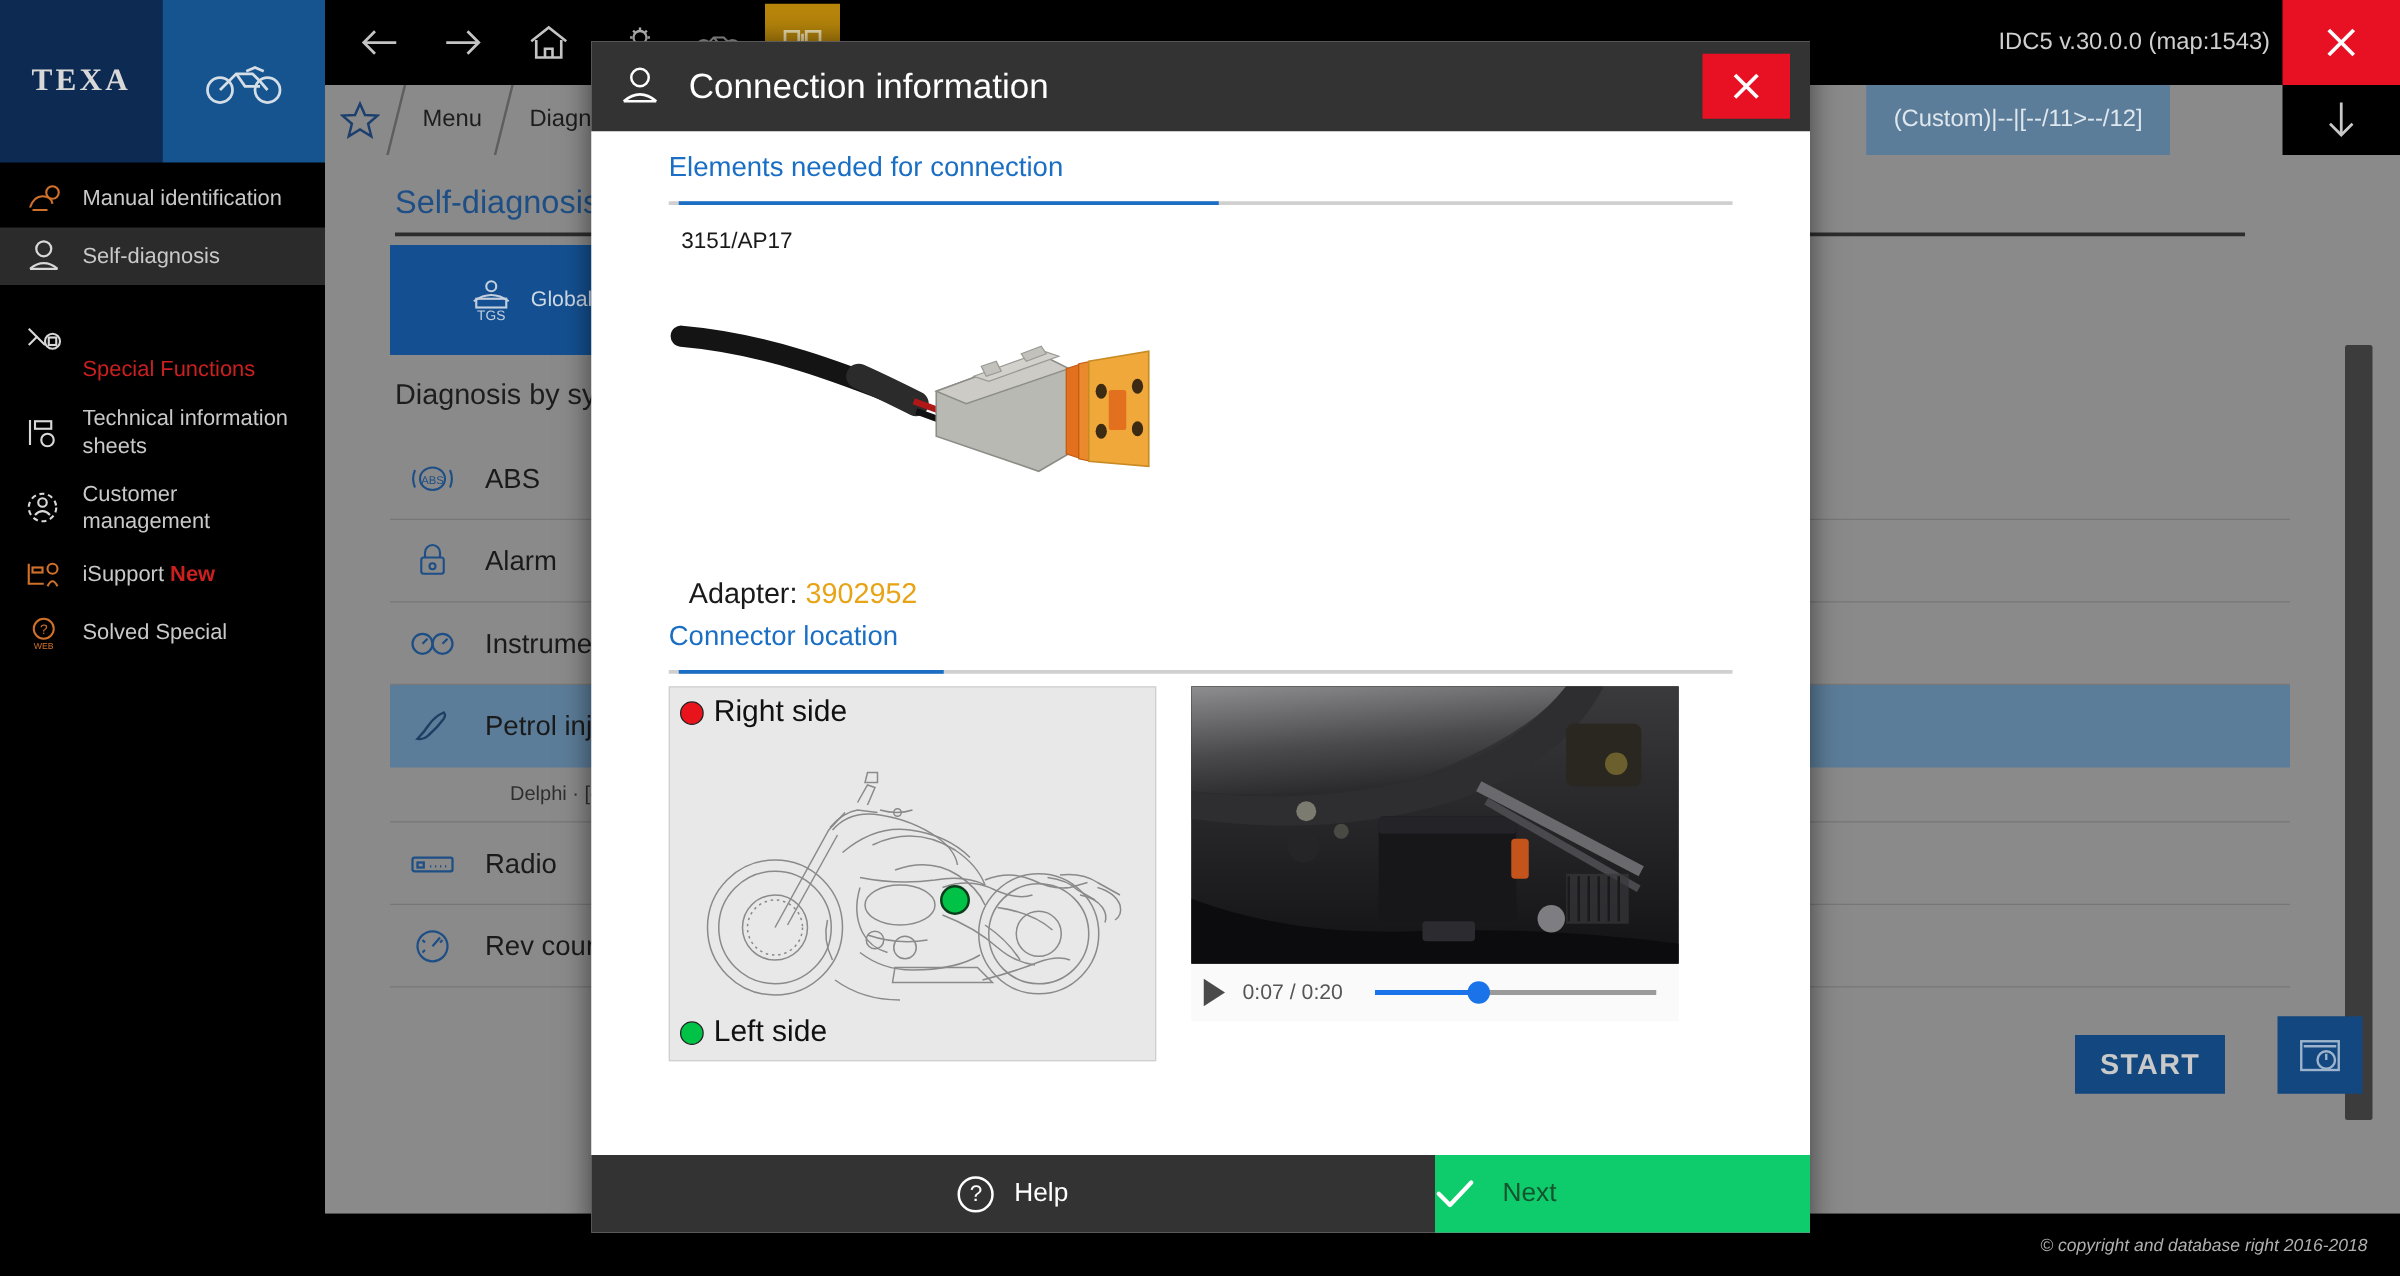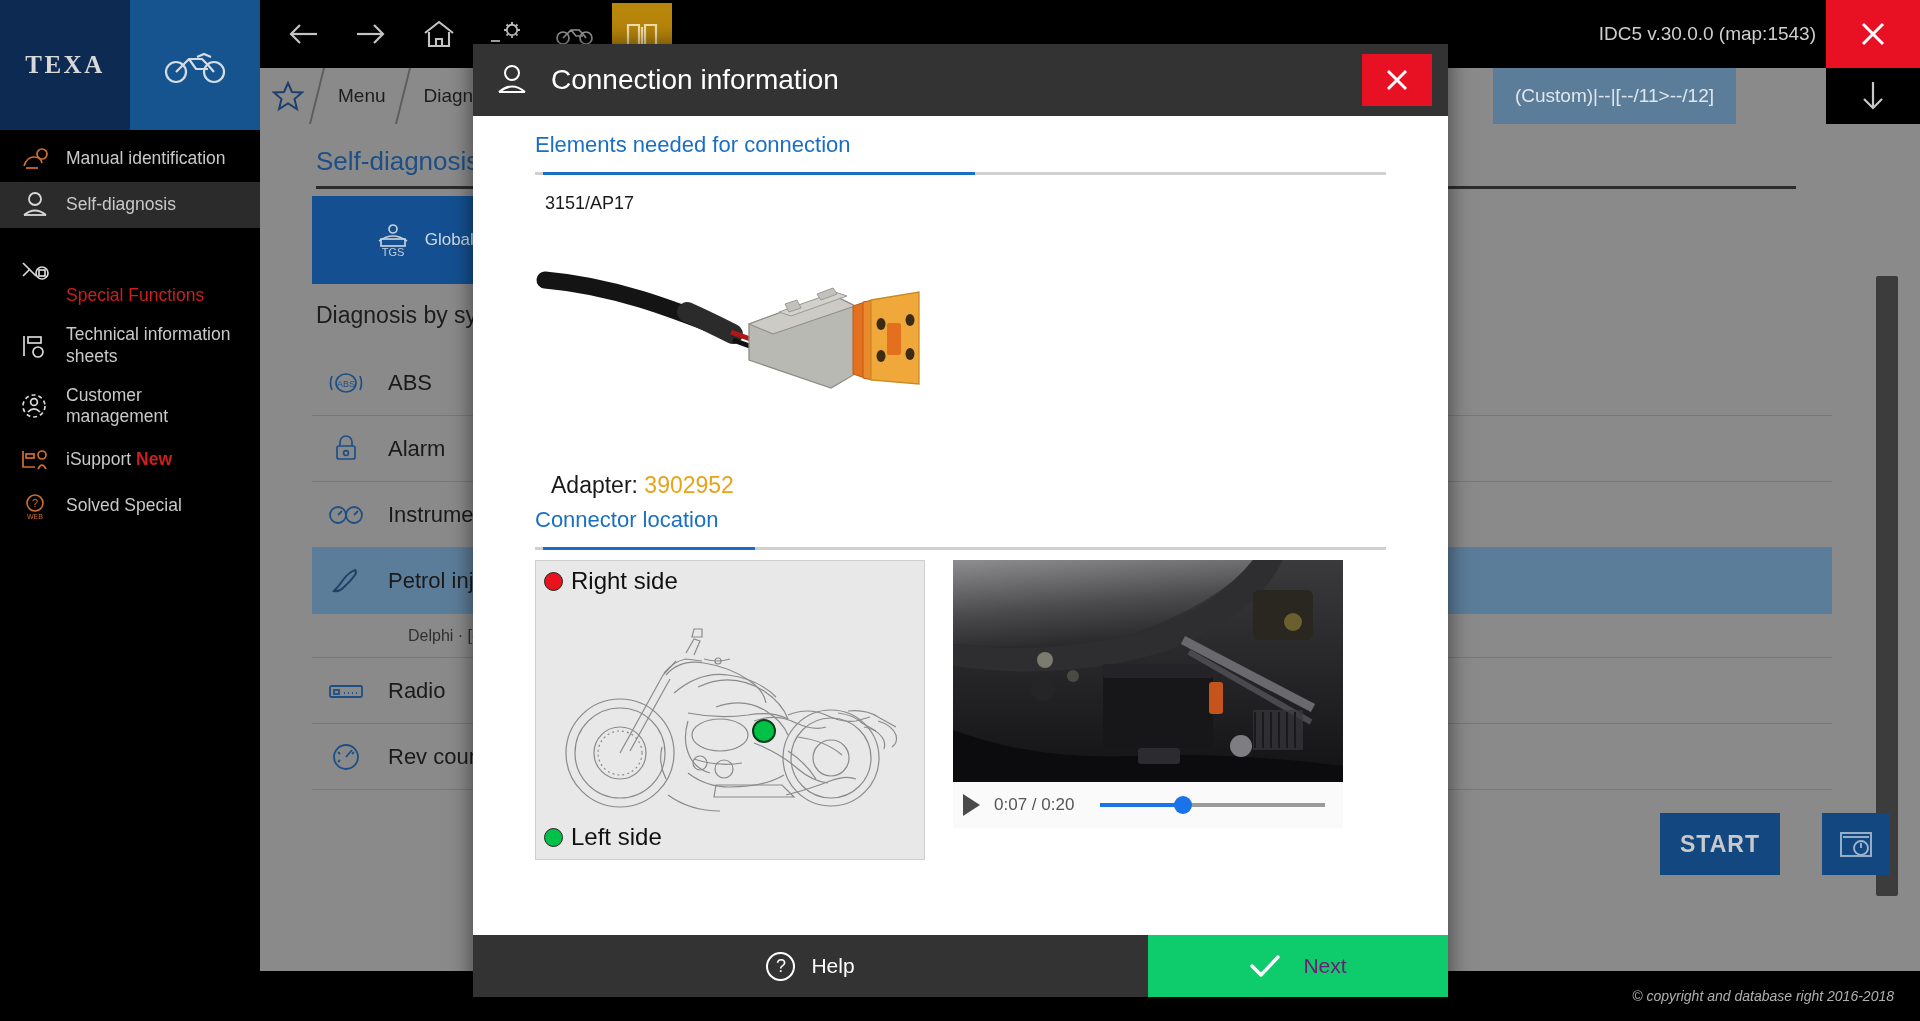--- a/index.html
+++ b/index.html
@@ -120,39 +120,39 @@
   .ecu-name { color: #1a1a1a; font-size: 22px; }
   .ecu-sub {
     height: 44px; display: flex; align-items: center; padding-left: 96px;
     color: #2f2f2f; font-size: 16px; border-bottom: 1px solid #777;
   }
   .scrollbar {
     position: absolute; right: 22px; top: 152px; width: 22px; height: 620px;
     background: #3c3c3c; border-radius: 2px; cursor: pointer;
   }
   .start-btn {
-    position: absolute; right: 140px; bottom: 96px; width: 120px; height: 62px;
+    position: absolute; right: 140px; bottom: 96px; width: 120px; height: 47px;
     background: #12477f; color: #c9c9c9; font-size: 23px; font-weight: bold;
     display: flex; align-items: center; justify-content: center; letter-spacing: 1px; cursor: pointer;
   }
   .start-aux {
     position: absolute; right: 30px; bottom: 96px; width: 68px; height: 62px;
     background: #12477f; display: flex; align-items: center; justify-content: center; cursor: pointer;
   }
 
   
   .statusbar { position: absolute; left: 0; bottom: 0; right: 0; height: 50px; background: #000; }
   .copyright {
     position: absolute; right: 26px; top: 0; height: 50px; display: flex; align-items: center;
     color: #b0b0b0; font-size: 14px; font-style: italic;
   }
 
   
   .modal {
-    position: absolute; left: 473px; top: 44px; width: 975px; height: 953px;
+    position: absolute; left: 473px; top: 33px; width: 975px; height: 953px;
     background: #fff; box-shadow: 0 0 22px rgba(0,0,0,.55);
     display: flex; flex-direction: column;
   }
   .modal-head {
     height: 72px; background: #333; display: flex; align-items: center; flex: 0 0 auto;
   }
   .modal-head-ico { width: 78px; display: flex; align-items: center; justify-content: center; }
   .modal-title { color: #fff; font-size: 28px; flex: 1; }
   .modal-close {
     width: 70px; height: 52px; margin-right: 16px; background: #e81123;
@@ -201,22 +201,22 @@
   .vknob {
     position: absolute; top: -7px; width: 18px; height: 18px; border-radius: 50%; background: #1a73e8;
   }
 
   .modal-foot { height: 62px; display: flex; flex: 0 0 auto; }
   .foot-help {
     flex: 1; background: #333; display: flex; align-items: center; justify-content: center; gap: 16px;
     color: #fff; font-size: 21px; cursor: pointer;
   }
   .foot-next {
-    width: 300px; background: #0ecc6b; display: flex; align-items: center; justify-content: center; gap: 22px;
-    color: #701a75; font-size: 21px; cursor: pointer;
+    width: 300px; background: #0ecc6b; display: flex; align-items: center; gap: 22px;
+    color: #14532d; font-size: 21px; cursor: pointer;
   }
   .qmark {
     width: 29px; height: 29px; border-radius: 50%; border: 2.2px solid #fff;
     display: flex; align-items: center; justify-content: center; font-size: 18px; color: #fff;
   }
   svg { display: block; }
 </style>
 </head>
 <body>
 

